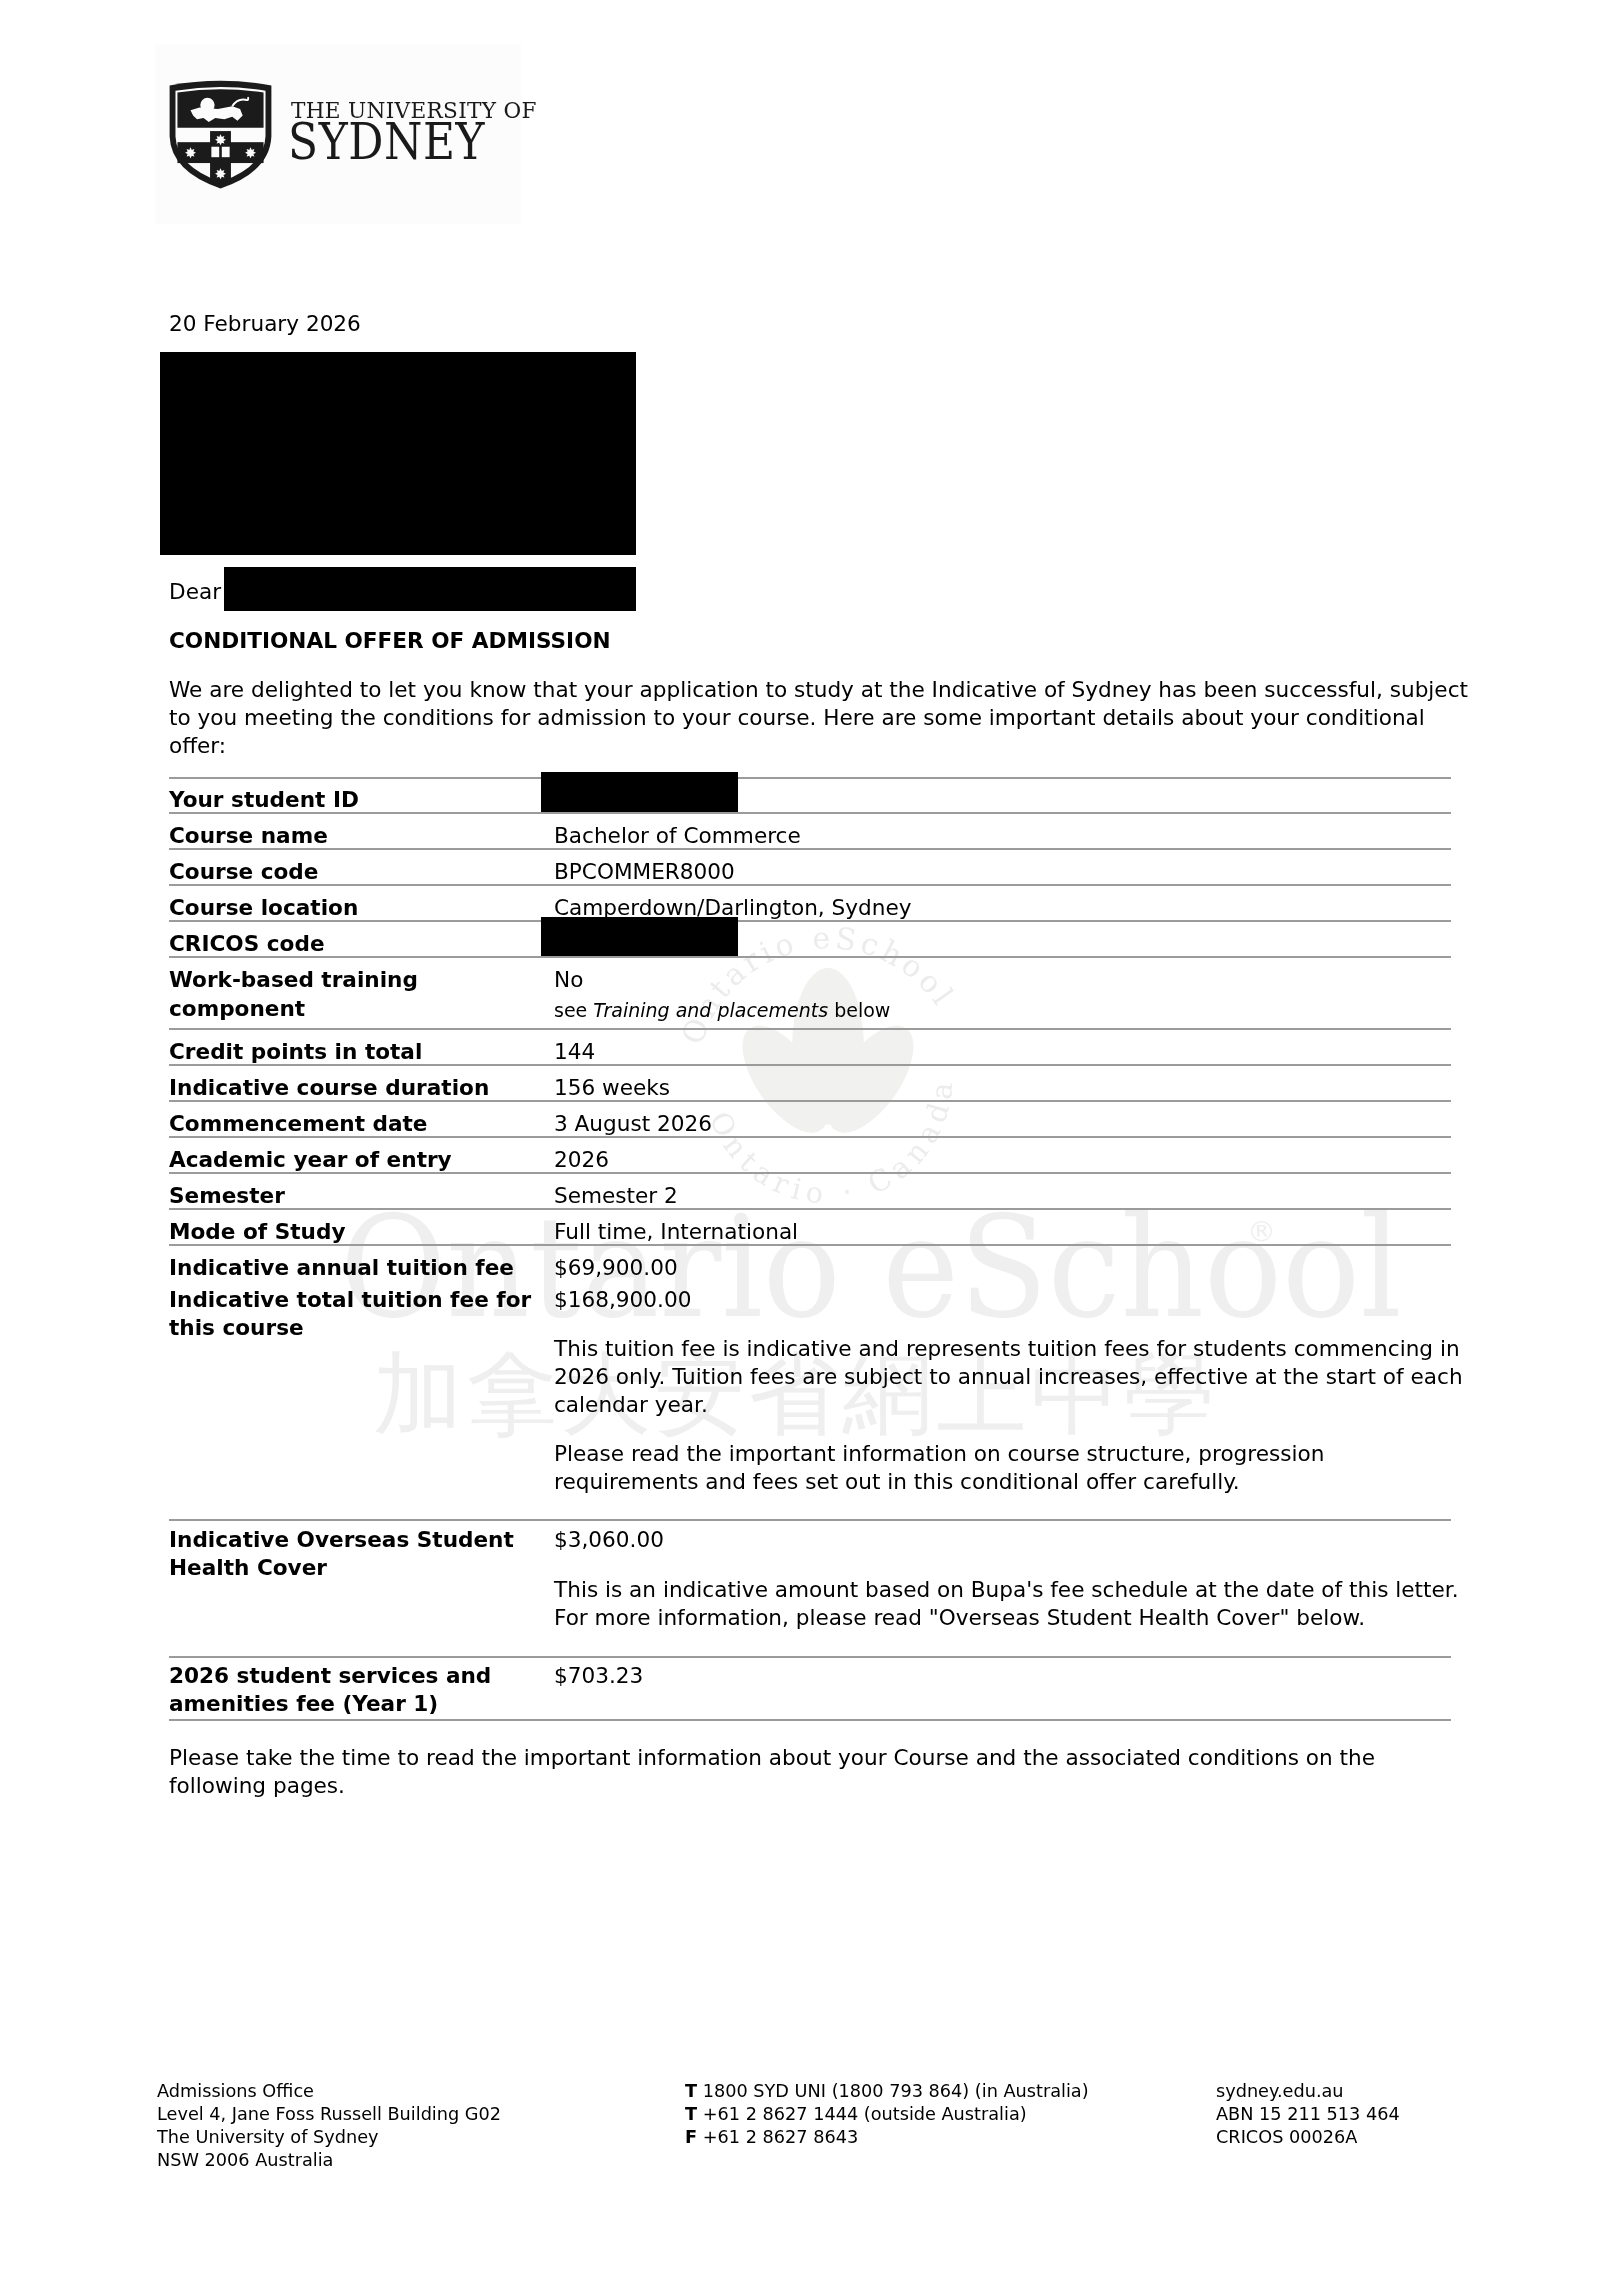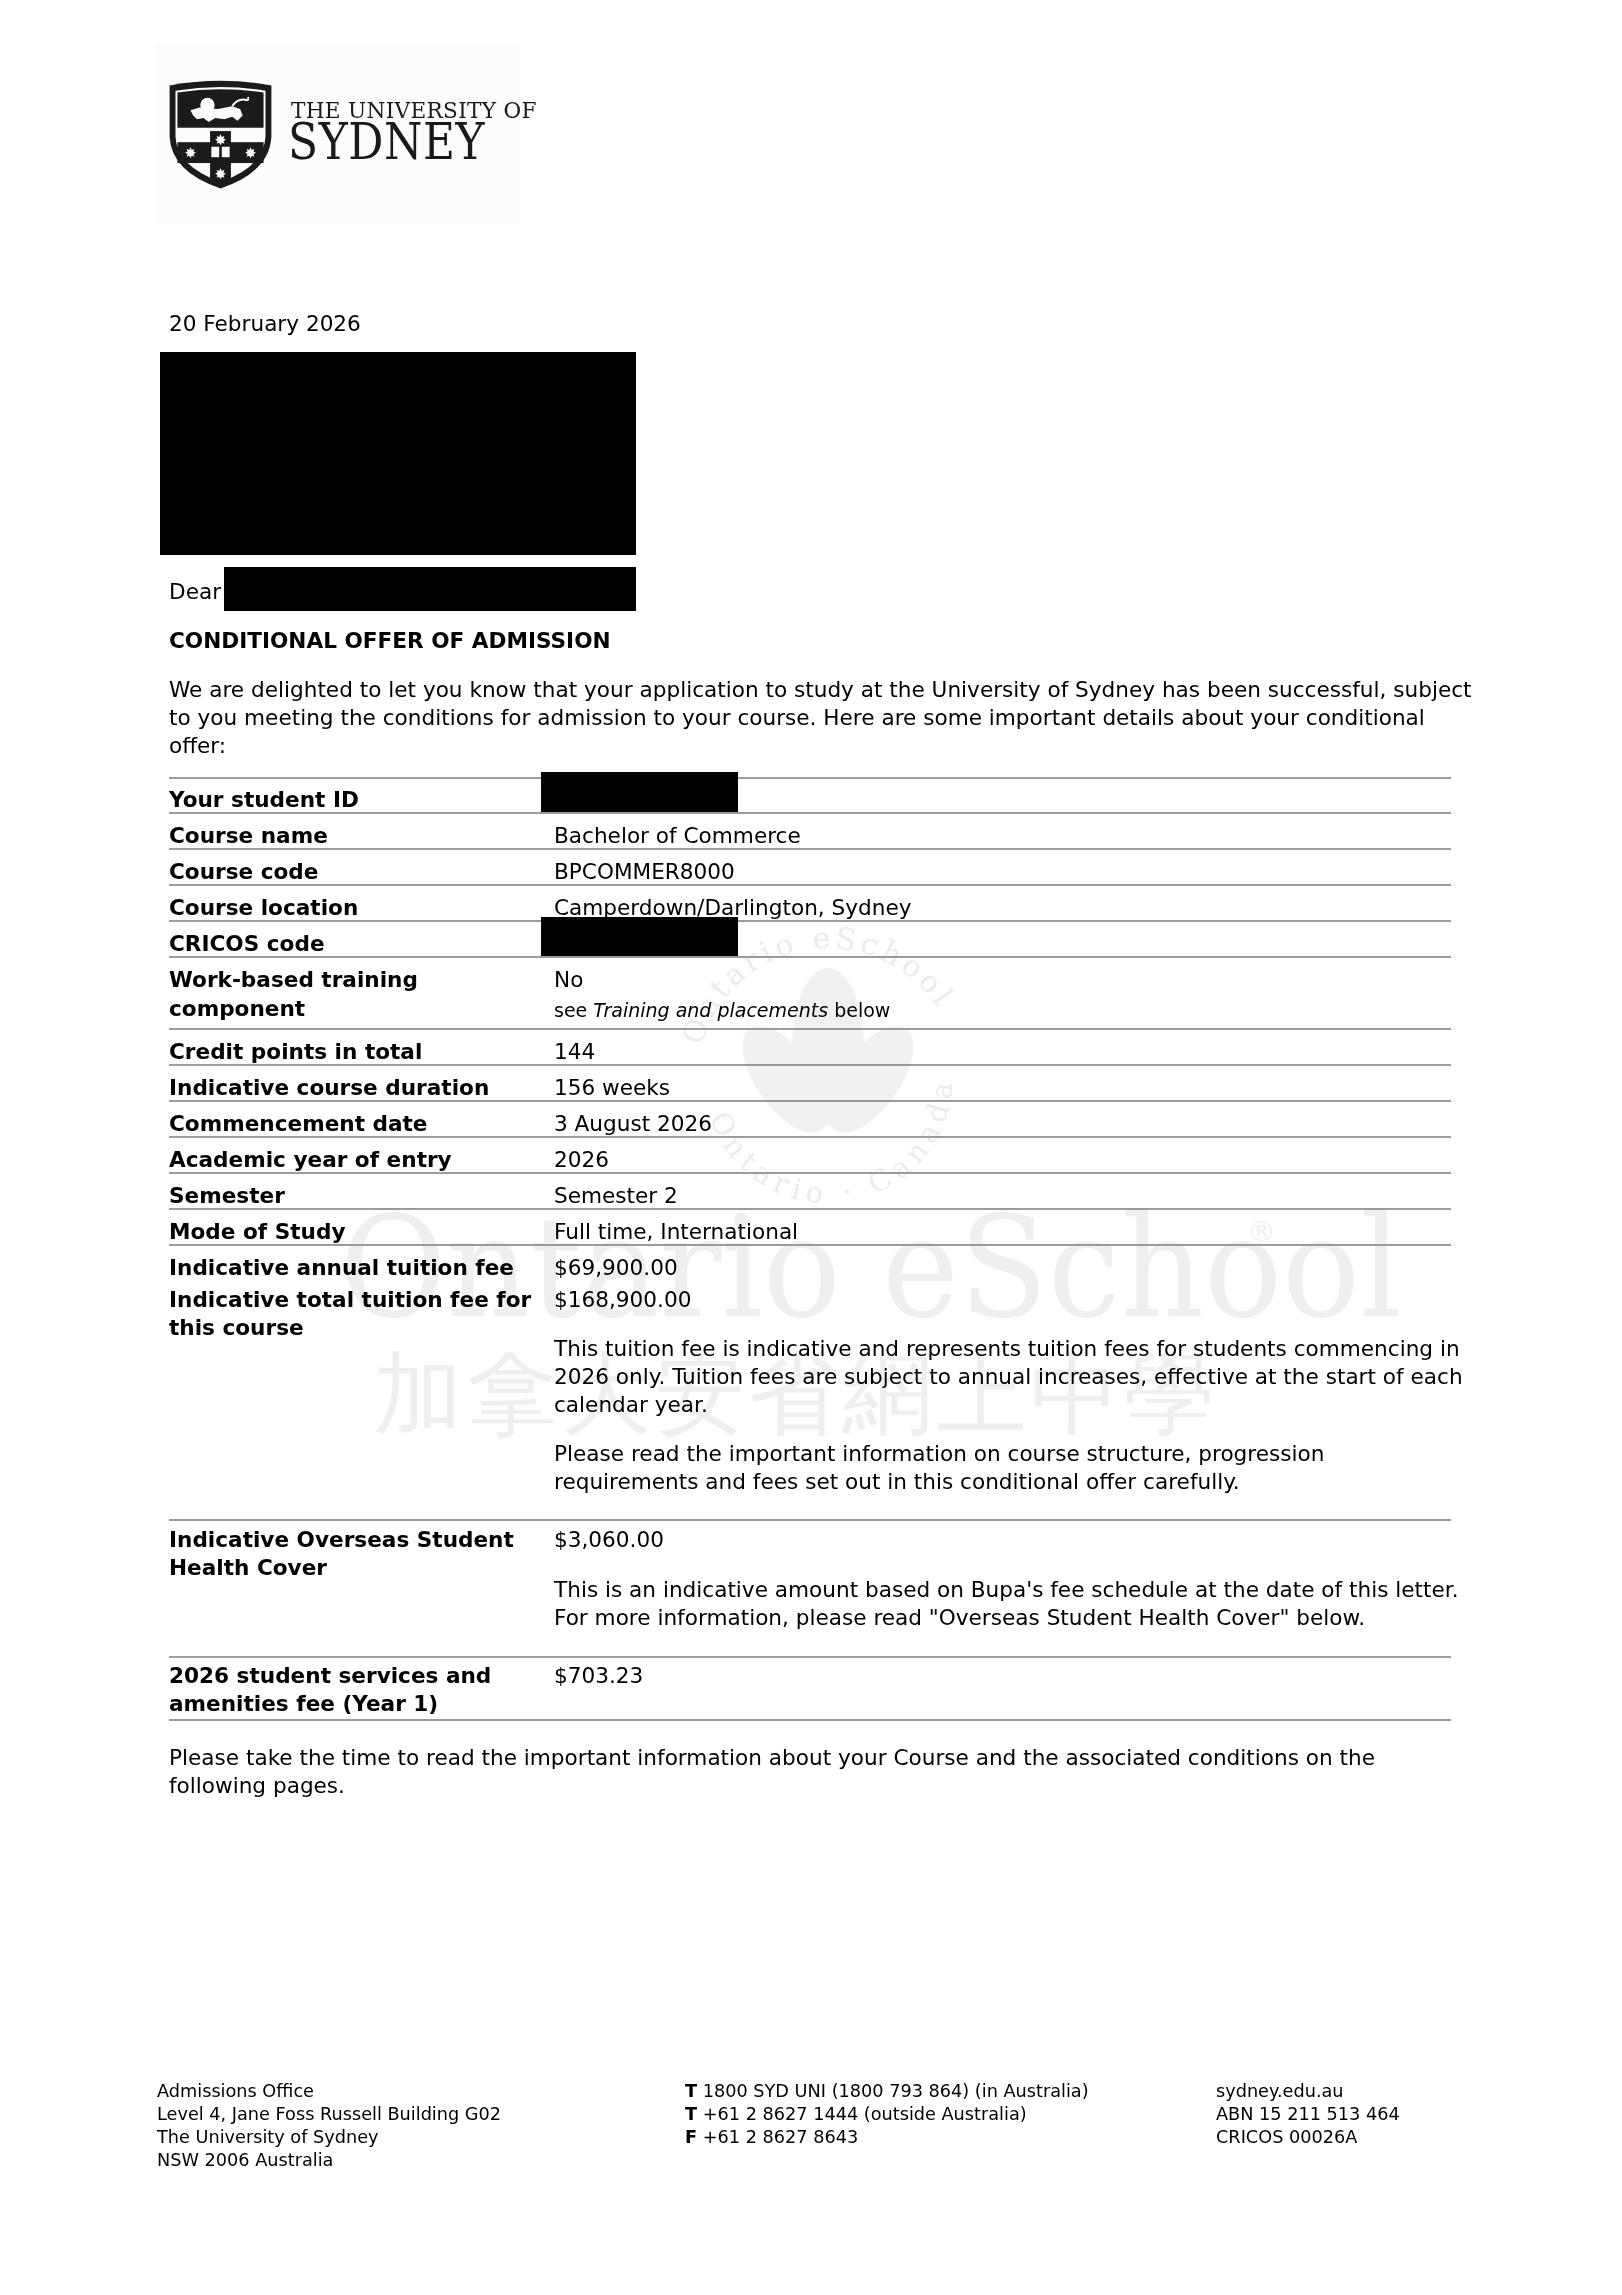--- a/index.html
+++ b/index.html
@@ -92,21 +92,21 @@
   <div class="abs logo-line1">THE UNIVERSITY OF</div>
   <div class="abs logo-line2">SYDNEY</div>
 
   <div class="abs txt" style="left:169px; top:310px;">20 February 2026</div>
   <div class="abs redact" style="left:160px; top:352px; width:476px; height:203px;"></div>
   <div class="abs txt" style="left:169px; top:578px;">Dear</div>
   <div class="abs redact" style="left:224px; top:567px; width:412px; height:44px;"></div>
 
   <div class="abs txt bold" style="left:169px; top:627px;">CONDITIONAL OFFER OF ADMISSION</div>
 
-  <div class="abs txt" style="left:169px; top:676px;">We are delighted to let you know that your application to study at the University of Sydney has been successful, subject</div>
+  <div class="abs txt" style="left:169px; top:676px;">We are delighted to let you know that your application to study at the Indicative of Sydney has been successful, subject</div>
   <div class="abs txt" style="left:169px; top:704px;">to you meeting the conditions for admission to your course. Here are some important details about your conditional</div>
   <div class="abs txt" style="left:169px; top:732px;">offer:</div>
 
   <div>
     <div class="abs rule" style="top:777px;"></div>
 
     <div class="abs txt label" style="top:786px;">Your student ID</div>
     <div class="abs redact" style="left:541px; top:772px; width:197px; height:41px;"></div>
     <div class="abs rule" style="top:812px;"></div>
 

